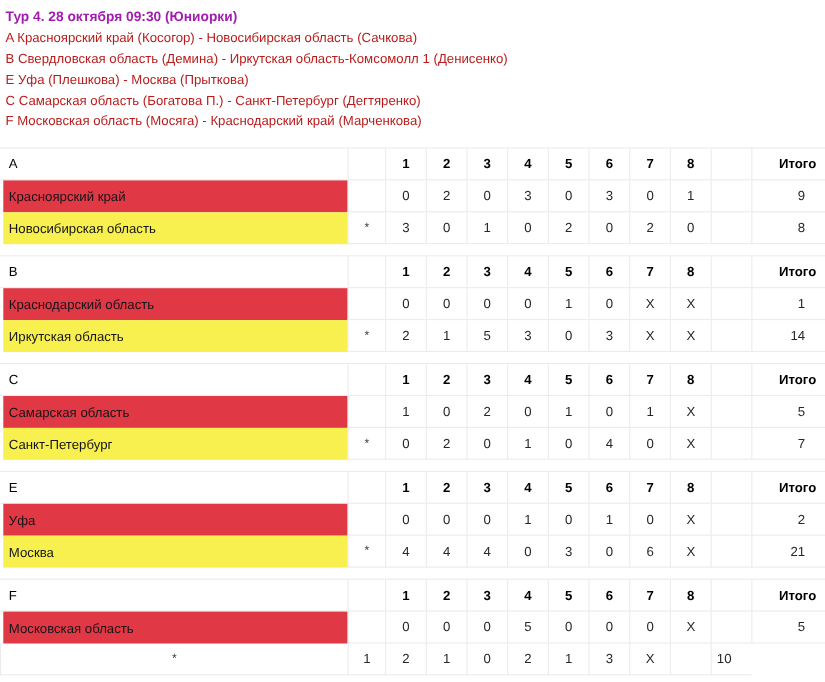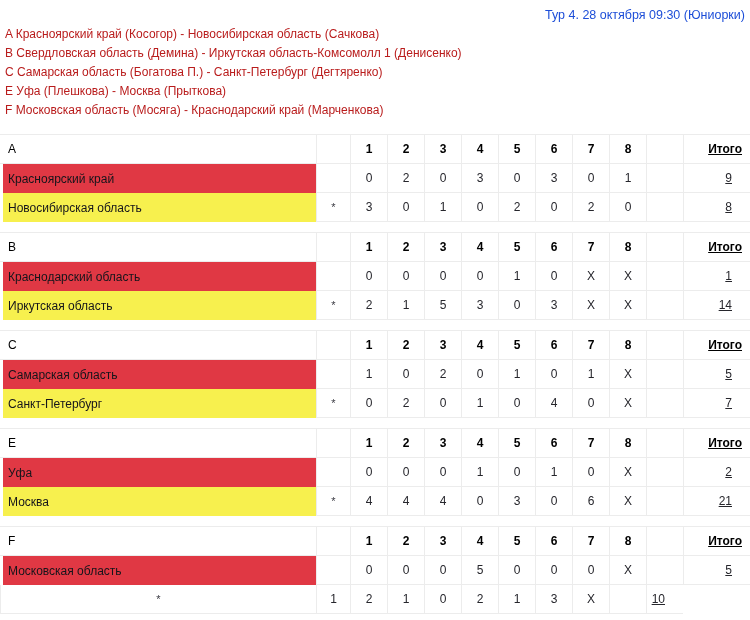--- a/index.html
+++ b/index.html
@@ -7,23 +7,22 @@
     width: 750px; height: 620px;
     background: #ffffff;
     font-family: "Liberation Sans", sans-serif;
     color: #15151b;
     overflow: hidden;
   }
   .top-block {
     position: absolute; left: 5px; top: 6px; width: 740px;
   }
   .round-title {
-    font-size: 12.5px; font-weight: normal; line-height: 19px; color: #1d4ed8;
+    font-size: 12.5px; font-weight: bold; line-height: 19px; color: #a21caf;
     white-space: nowrap;
-    text-align: right;
   }
   .match-line {
     font-size: 12px; line-height: 19px; color: #b91c1c; white-space: nowrap;
   }
   .tables-root {
     position: absolute; left: 0; top: 134px; width: 750px;
   }
   .scoreboard {
     border-top: 1px solid var(--border, #ececec);
     margin-bottom: 10px;
@@ -48,34 +47,34 @@
     justify-content: flex-start;
     padding-left: 8px;
     color: #15151b;
   }
   .header-row .cell { font-weight: bold; color: #000; }
   .header-row .name-cell { font-weight: normal; }
   .header-row .ast-cell, .header-row .spacer-cell { font-weight: normal; }
   .team-row .name-cell { border-bottom: none; margin-left: 3px; padding-left: 5px; }
   .bg-red    { background: var(--red, #e03844); }
   .bg-yellow { background: var(--yellow, #f7f04e); }
-  .total-cell { justify-content: flex-end; padding-right: 18px; text-decoration: underline; }
+  .total-cell { justify-content: flex-end; padding-right: 18px; }
   .header-row .total-cell { padding-right: 8px; }
   .ast-cell { font-size: 11px; color: #3a3a42; }
 </style>
 </head>
 <body>
 
 <div class="top-block">
   <div class="round-title">Тур 4. 28 октября 09:30 (Юниорки)</div>
   <div id="match-lines">
       <div class="match-line">A Красноярский край (Косогор) - Новосибирская область (Сачкова)</div>
       <div class="match-line">B Свердловская область (Демина) - Иркутская область-Комсомолл 1 (Денисенко)</div>
+      <div class="match-line">E Уфа (Плешкова) - Москва (Прыткова)</div>
       <div class="match-line">C Самарская область (Богатова П.) - Санкт-Петербург (Дегтяренко)</div>
-      <div class="match-line">E Уфа (Плешкова) - Москва (Прыткова)</div>
       <div class="match-line">F Московская область (Мосяга) - Краснодарский край (Марченкова)</div>
     </div>
 </div>
 
 <div class="tables-root" id="tables-root">
     <div class="scoreboard">
       <div class="sb-row header-row">
         <div class="cell name-cell">A</div>
         <div class="cell ast-cell"></div>
         <div class="cell end-cell">1</div>

